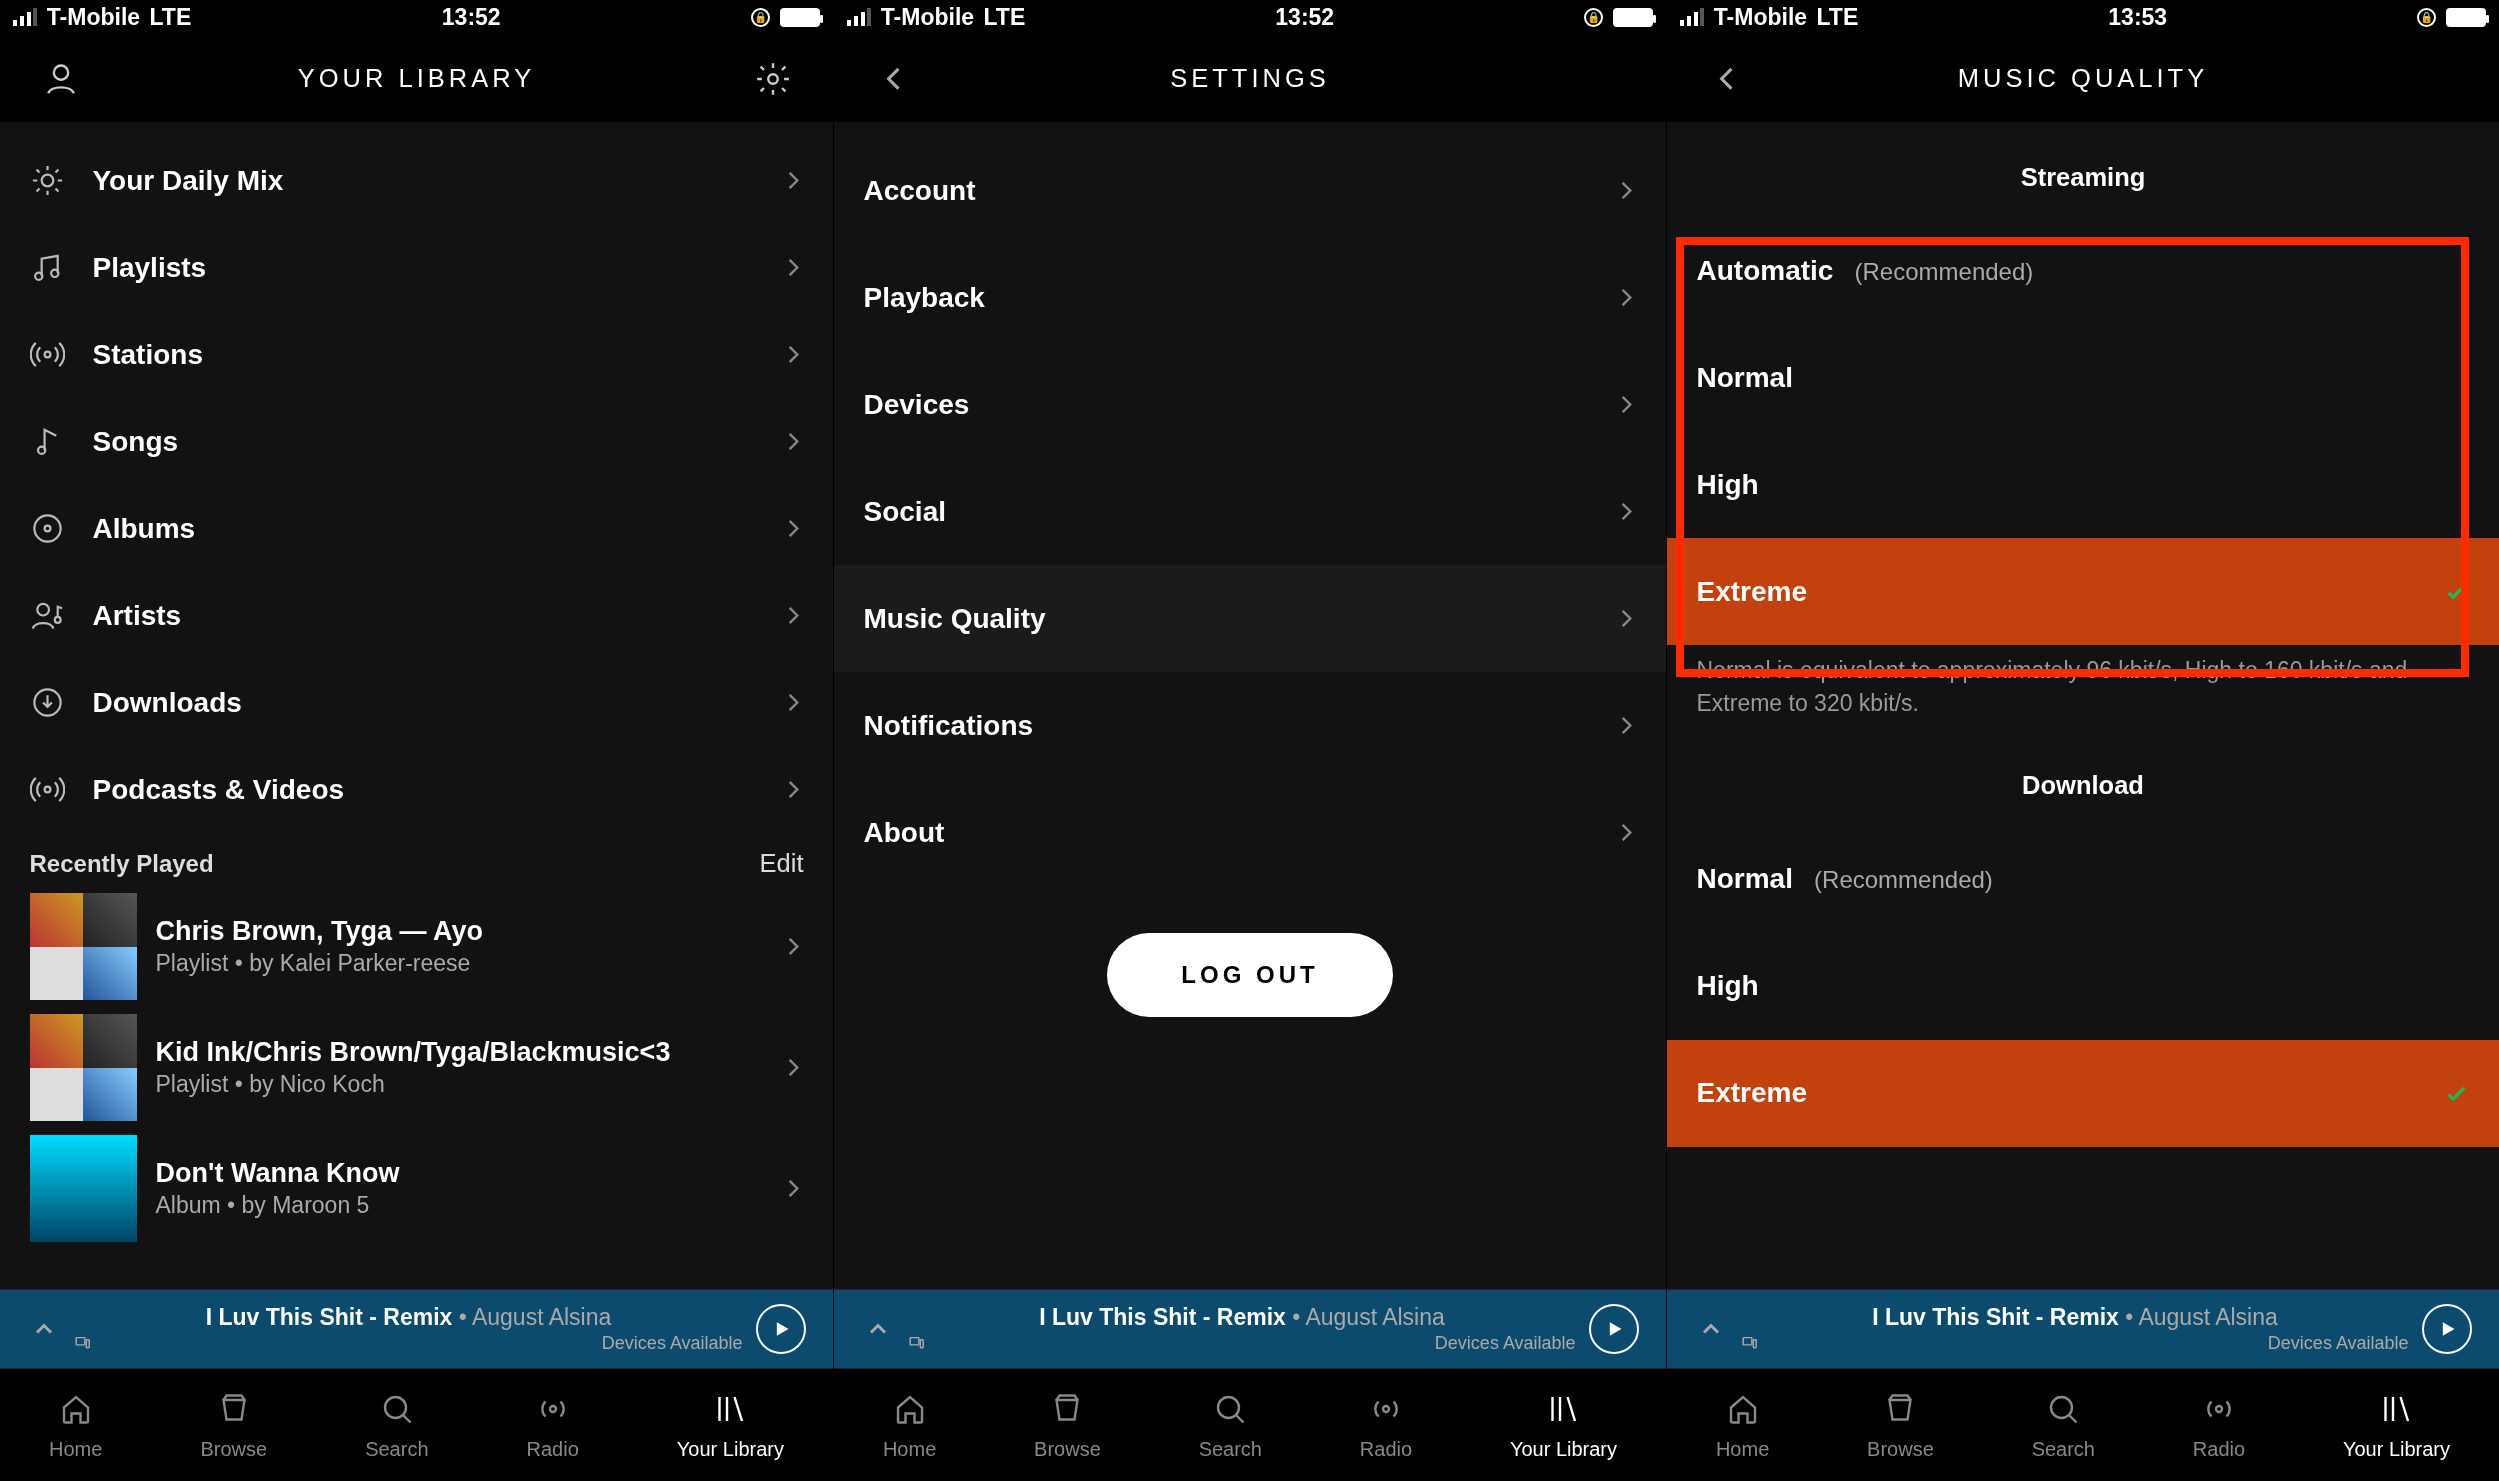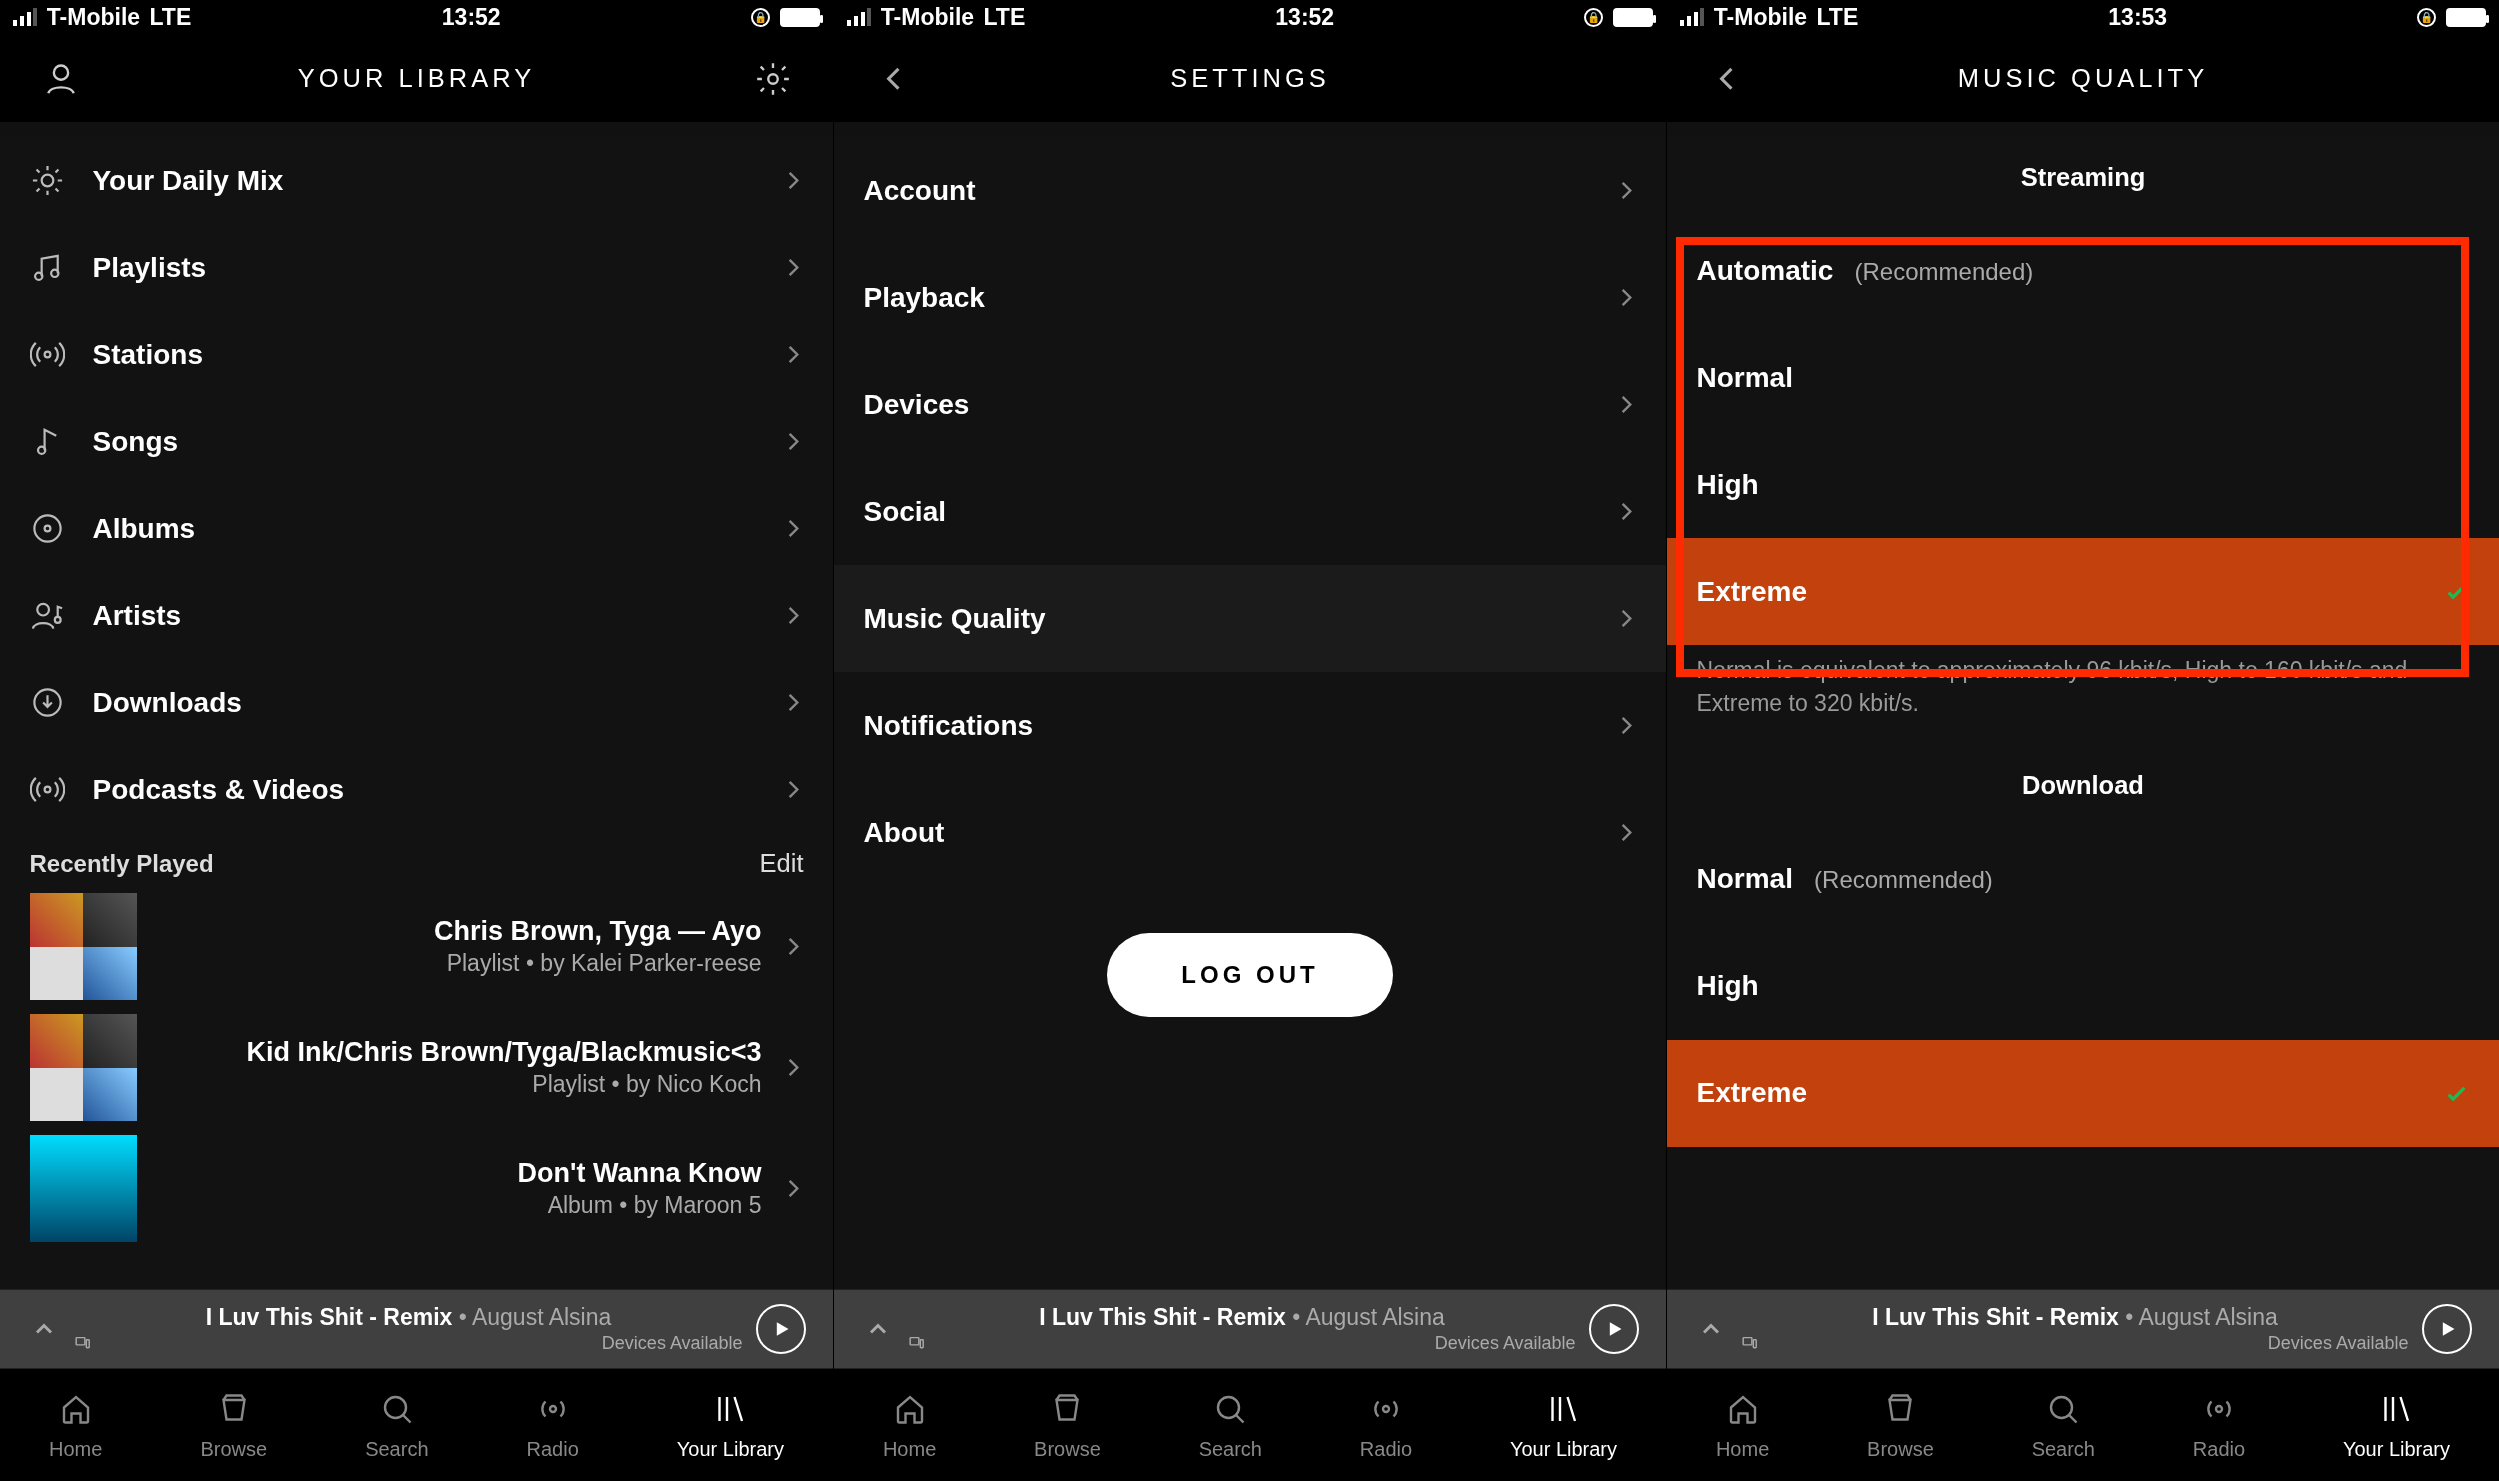--- a/index.html
+++ b/index.html
@@ -83,31 +83,31 @@
   .recently-header .edit{font-size:25.5px;color:#ddd;}
 
   .rp-row{display:flex;align-items:center;padding:9.4px 29.5px;height:121px;gap:19px;}
   .thumbs{display:grid;grid-template-columns:1fr 1fr;grid-template-rows:1fr 1fr;width:107px;height:107px;gap:0;}
   .thumbs div{background:#333;}
   .thumbs .a{background:linear-gradient(45deg,#b33,#c92);}
   .thumbs .b{background:linear-gradient(45deg,#222,#555);}
   .thumbs .c{background:#ddd;}
   .thumbs .d{background:linear-gradient(45deg,#259,#8cf);}
   .single-thumb{width:107px;height:107px;background:linear-gradient(180deg,#0df,#046);}
-  .rp-text{flex:1;display:flex;flex-direction:column;gap:2.7px;text-align:right;}
+  .rp-text{flex:1;display:flex;flex-direction:column;gap:2.7px;}
   .rp-title{font-size:27px;font-weight:700;}
   .rp-sub{font-size:23px;color:#aaa;}
 
   
   .logout-wrap{display:flex;justify-content:center;padding:47px 0;}
   .logout-btn{background:#fff;color:#000;font-size:24px;font-weight:700;letter-spacing:4px;padding:28px 74px;border-radius:54px;}
 
   
   .now-playing{
-    height:79px;background:#404040;display:flex;align-items:center;padding:0 27px;gap:13.4px;
+    height:79px;background:#0c4a6e;display:flex;align-items:center;padding:0 27px;gap:13.4px;
     border-top:0.7px solid #222;
   }
   .np-up{width:34px;height:34px;display:flex;align-items:center;justify-content:center;}
   .np-text{flex:1;text-align:center;display:flex;flex-direction:column;gap:1.3px;}
   .np-line1{font-size:23px;}
   .np-line1 .song{font-weight:700;color:#fff;}
   .np-line1 .artist{color:#aaa;}
   .np-line2{font-size:18px;color:#aaa;display:flex;align-items:center;justify-content:space-between;gap:6.7px;}
   .play-btn{width:50px;height:50px;border:2.7px solid #fff;border-radius:50%;display:flex;align-items:center;justify-content:center;}
 

